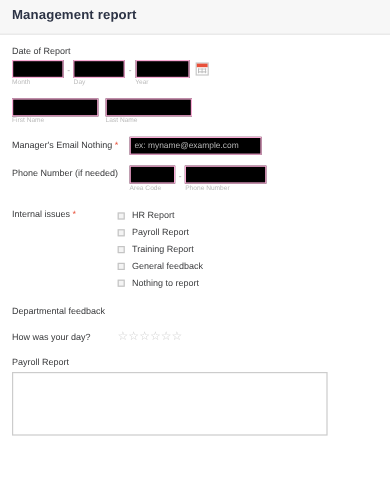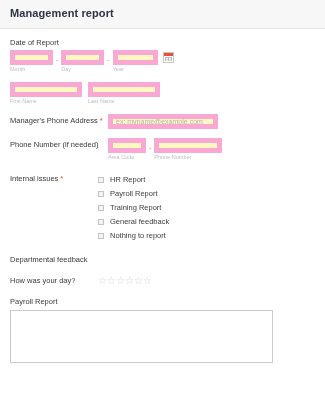--- a/index.html
+++ b/index.html
@@ -80,22 +80,22 @@
     margin-left: 2px;
   }
 
   .field-control {
     flex: 1 1 auto;
     min-width: 0;
   }
 
   
   .tb {
-    border: 5px solid #f9a8d4;
-    background: #fef9c3;
+    border: 1px solid #f9a8d4;
+    background: #000000;
     height: 15px;
     box-sizing: border-box;
     font-size: 7px;
     color: #888;
     font-family: "Liberation Sans", sans-serif;
     padding: 0 3px;
     line-height: 13px;
     border-radius: 0;
     outline: none;
     display: block;
@@ -269,21 +269,21 @@
           <span class="name-cell">
             <input class="tb w-name" type="text" value="" style="">
             <span class="sub-label">Last Name</span>
           </span>
         </div>
       </div>
     </div>
 
     <div class="field-row">
       <div class="field-label wide">
-        <span>Manager's Phone Address</span><span class="req">*</span>
+        <span>Manager's Email Nothing</span><span class="req">*</span>
       </div>
       <div class="field-control">
         <input class="tb w-email" type="text" placeholder="ex: myname@example.com" style="">
       </div>
     </div>
 
     <div class="field-row">
       <div class="field-label wide">Phone Number (if needed)</div>
       <div class="field-control">
         <div class="phone-group">

